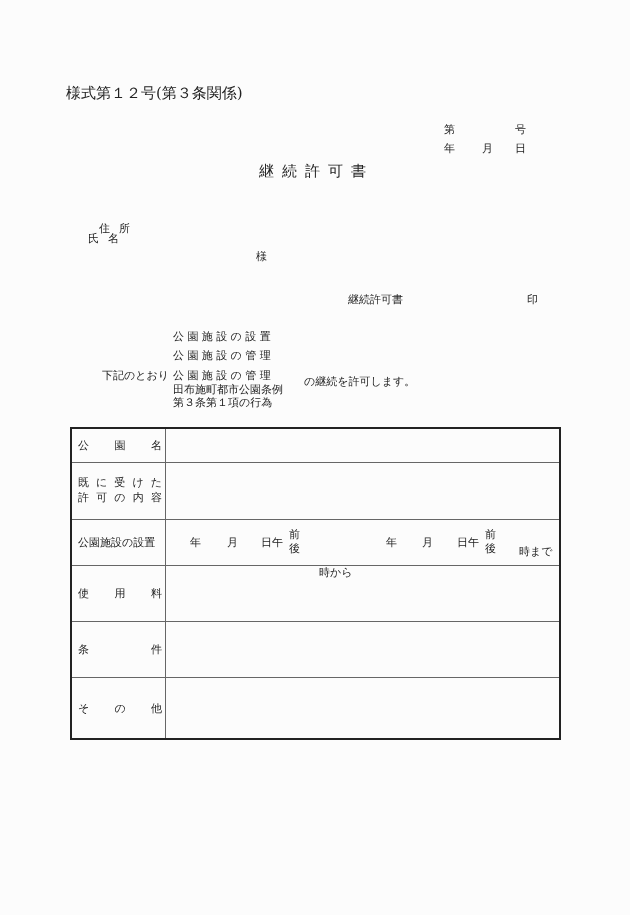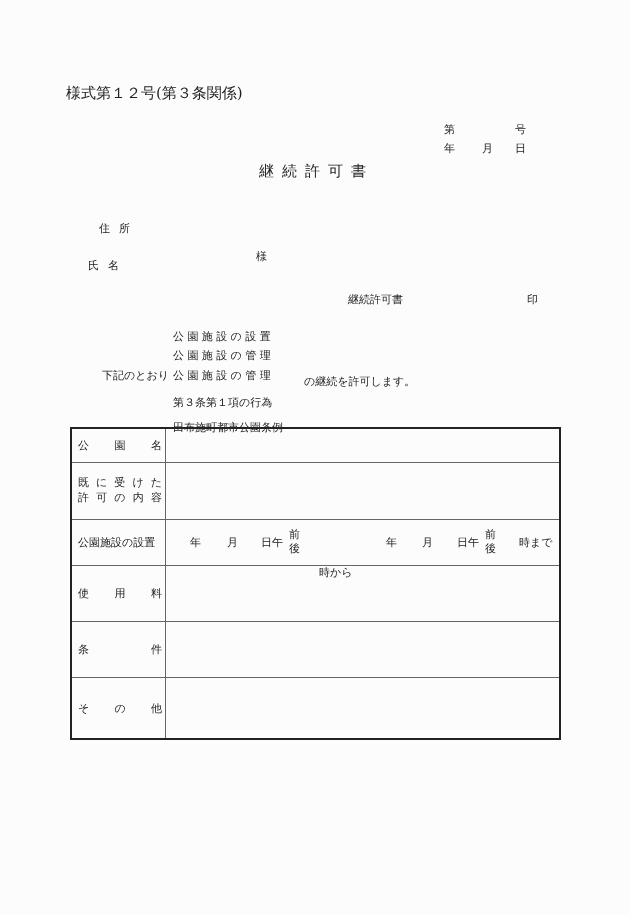--- a/index.html
+++ b/index.html
@@ -22,32 +22,32 @@
 
     .doc-no-label { left: 444px; top: 124px; }
     .doc-no-suffix { left: 515px; top: 124px; }
     .date-year { left: 444px; top: 143px; }
     .date-month { left: 482px; top: 143px; }
     .date-day { left: 515px; top: 143px; }
 
     .doc-title { left: 259px; top: 164px; font-size: 15px; letter-spacing: 8px; }
 
     .addr-label { left: 88px; top: 223px; letter-spacing: 9px; margin-left: 11px; }
-    .name-label { left: 88px; top: 260px; letter-spacing: 9px; }
+    .name-label { left: 88px; top: 234px; letter-spacing: 9px; font-family: Liberation Mono, monospace; }
     .sama { left: 256px; top: 251px; }
 
     .mayor { left: 348px; top: 294px; }
     .seal { left: 527px; top: 294px; }
 
     .purpose1 { left: 173px; top: 331px; letter-spacing: 3.4px; }
     .purpose2 { left: 173px; top: 350px; letter-spacing: 3.4px; font-family: Liberation Serif, serif; }
     .body-pre { left: 102px; top: 370px; text-align: right; }
     .body-mid { left: 173px; top: 370px; letter-spacing: 3.4px; }
     .body-post { left: 304px; top: 376px; }
-    .basis1 { left: 173px; top: 384px; margin-top: 38px; }
+    .basis1 { left: 173px; top: 384px; }
     .basis2 { left: 173px; top: 397px; }
 
     
     .tbl {
       position: absolute;
       left: 70px;
       top: 427px;
       width: 491px;
       height: 313px;
       border: 2px solid #222;
@@ -169,21 +169,21 @@
       <span class="period" style="left:106px; top:17px;">午</span>
       <span class="ampm" style="left:123px; top:8px;">前</span>
       <span class="ampm" style="left:123px; top:22px;">後</span>
       <span class="period" style="left:153px; top:17px;margin-top:30px;">時から</span>
       <span class="period" style="left:220px; top:17px;">年</span>
       <span class="period" style="left:256px; top:17px;">月</span>
       <span class="period" style="left:291px; top:17px;">日</span>
       <span class="period" style="left:302px; top:17px;">午</span>
       <span class="ampm" style="left:319px; top:8px;">前</span>
       <span class="ampm" style="left:319px; top:22px;">後</span>
-      <span class="period" style="left:353px; top:17px;">時まで</span>
+      <span class="period" style="left:353px; top:26px;">時まで</span>
     </div>
   </div>
 
   <div class="row" style="top:137px; height:56px;">
     <div class="label" style="top:0; height:55px;">
       <span>使</span>
       <span>用</span>
       <span>料</span>
     </div>
     <div class="value-cell"></div>

